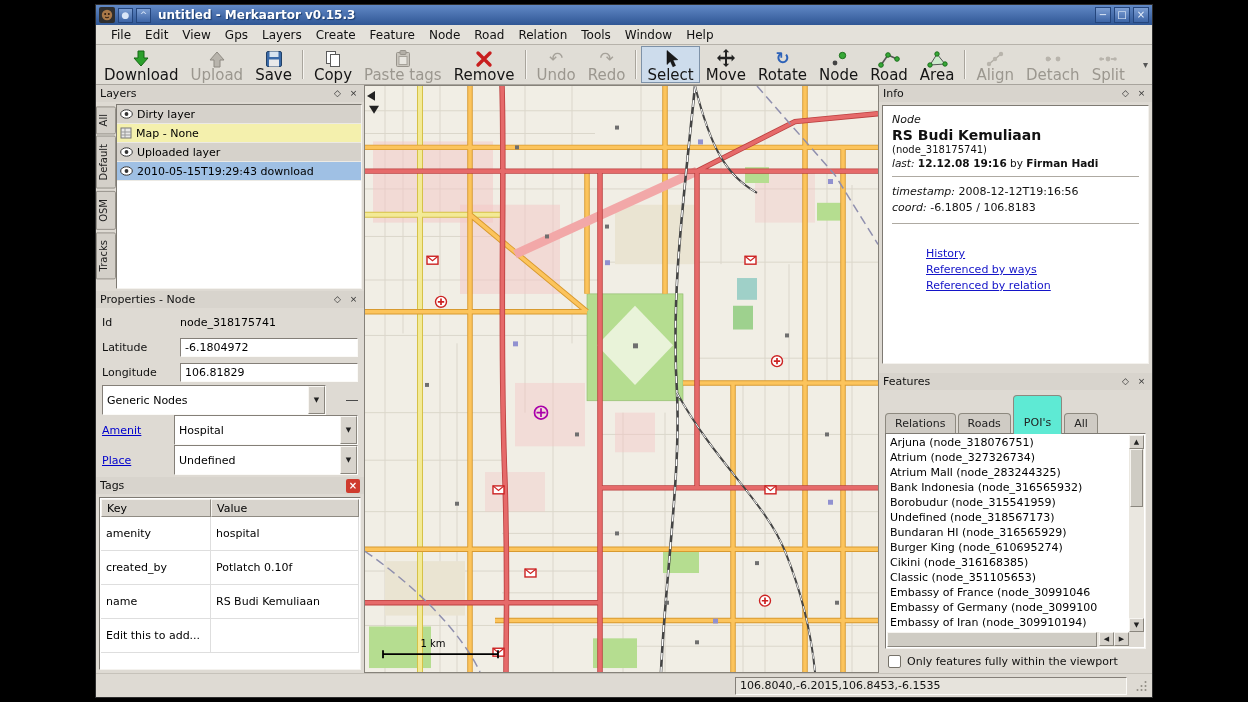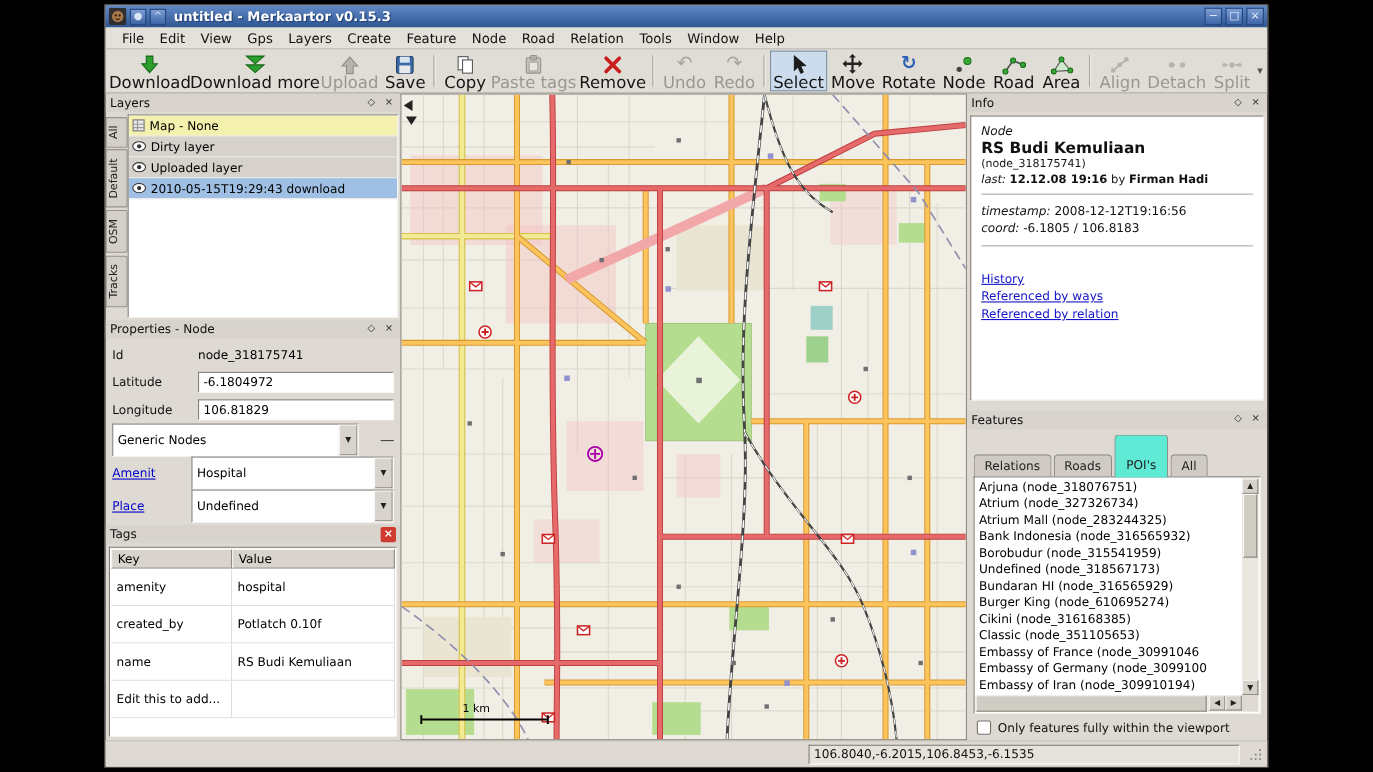--- a/index.html
+++ b/index.html
@@ -100,21 +100,21 @@
   
   .info-body { flex:1; margin:3px; padding:7px 9px; overflow:hidden; font-size:11px; color:#111; }
   .i-type { font-style:italic; }
   .i-name { font-weight:bold; font-size:14px; margin-top:1px; }
   .i-id { font-size:10px; margin-top:1px; }
   .i-last { font-size:10.5px; margin-top:2px; }
   .it { font-style:italic; }
   .info-body hr { border:none; border-top:1px solid #aeaaa2; margin:7px 0; }
   .i-row { line-height:16px; white-space:nowrap; overflow:hidden; }
   .i-links { margin-top:22px; display:flex; flex-direction:column; gap:1px; }
-  .i-links a { color:#1414c8; text-decoration:underline; font-size:11px; line-height:15px; cursor:pointer; }
+  .i-links a { color:#1414c8; text-decoration:underline; font-size:11px; line-height:15px; cursor:pointer;margin-left:34px; }
 
   
   .ftab-row { display:flex; align-items:flex-end; padding:5px 6px 0 6px; position:relative; z-index:2; flex:none; }
   .ftab { font-size:11px; color:#222; background:#cfcbc4; border:1px solid #8d897f; border-bottom:none;
     border-radius:4px 4px 0 0; padding:3px 9px; margin-right:2px; }
   .ftab.active { background:#5eead4; padding:20px 10px 5px; margin-bottom:-1px; }
   .flist-wrap { flex:1; margin:0 6px; position:relative; z-index:1; overflow:hidden; }
   .flist { position:absolute; inset:0; padding:1px 16px 16px 1px; overflow:hidden; }
   .flist-item { height:15px; font-size:11px; line-height:15px; padding-left:3px; white-space:nowrap; overflow:hidden; }
   .vscroll { position:absolute; top:1px; right:1px; bottom:16px; width:15px; background:#eae7e0;
@@ -183,29 +183,20 @@
 
     <div class="toolbar">
       <div class="tool">
         <span class="ticon">
             <svg width="20" height="20">
               <path d="M7 2h6v7h4l-7 8-7-8h4z" fill="#2ca02c" stroke="#156615"></path>
             </svg>
           </span>
         <span class="tlabel">Download</span>
       </div>
-      <div class="tool">
-        <span class="ticon">
-            <svg width="22" height="20">
-              <path d="M3 2l8 7 8-7z" fill="#2ca02c" stroke="#156615"></path>
-              <path d="M3 10l8 7 8-7z" fill="#2ca02c" stroke="#156615"></path>
-            </svg>
-          </span>
-        <span class="tlabel">Download more</span>
-      </div>
       <div class="tool disabled">
         <span class="ticon">
             <svg width="20" height="20">
               <path d="M7 18h6v-7h4L10 3l-7 8h4z" fill="#b8b4ac" stroke="#8e8a82"></path>
             </svg>
           </span>
         <span class="tlabel">Upload</span>
       </div>
       <div class="tool">
         <span class="ticon">
@@ -353,33 +344,33 @@
             <span class="ph-btn">×</span>
           </div>
           <div class="layers-body">
             <div class="vtabs">
               <span class="vtab">All</span>
               <span class="vtab">Default</span>
               <span class="vtab">OSM</span>
               <span class="vtab">Tracks</span>
             </div>
             <div class="layers-list sunken">
+              <div class="layer-item plain-kind">
+                <svg width="13" height="10">
+                    <ellipse cx="6.5" cy="5" rx="5.8" ry="4.2" fill="#fff" stroke="#333"></ellipse>
+                    <circle cx="6.5" cy="5" r="1.9" fill="#333"></circle>
+                  </svg>
+                <span>Dirty layer</span>
+              </div>
               <div class="layer-item map-kind">
                 <svg width="12" height="12">
                     <rect x="1" y="1" width="10" height="10" fill="#e8e8e8" stroke="#777"></rect>
                     <path d="M1 5h10M1 8h10M5 1v10" stroke="#999"></path>
                   </svg>
                 <span>Map - None</span>
-              </div>
-              <div class="layer-item plain-kind">
-                <svg width="13" height="10">
-                    <ellipse cx="6.5" cy="5" rx="5.8" ry="4.2" fill="#fff" stroke="#333"></ellipse>
-                    <circle cx="6.5" cy="5" r="1.9" fill="#333"></circle>
-                  </svg>
-                <span>Dirty layer</span>
               </div>
               <div class="layer-item plain-kind">
                 <svg width="13" height="10">
                     <ellipse cx="6.5" cy="5" rx="5.8" ry="4.2" fill="#fff" stroke="#333"></ellipse>
                     <circle cx="6.5" cy="5" r="1.9" fill="#333"></circle>
                   </svg>
                 <span>Uploaded layer</span>
               </div>
               <div class="layer-item selected-kind">
                 <svg width="13" height="10">

